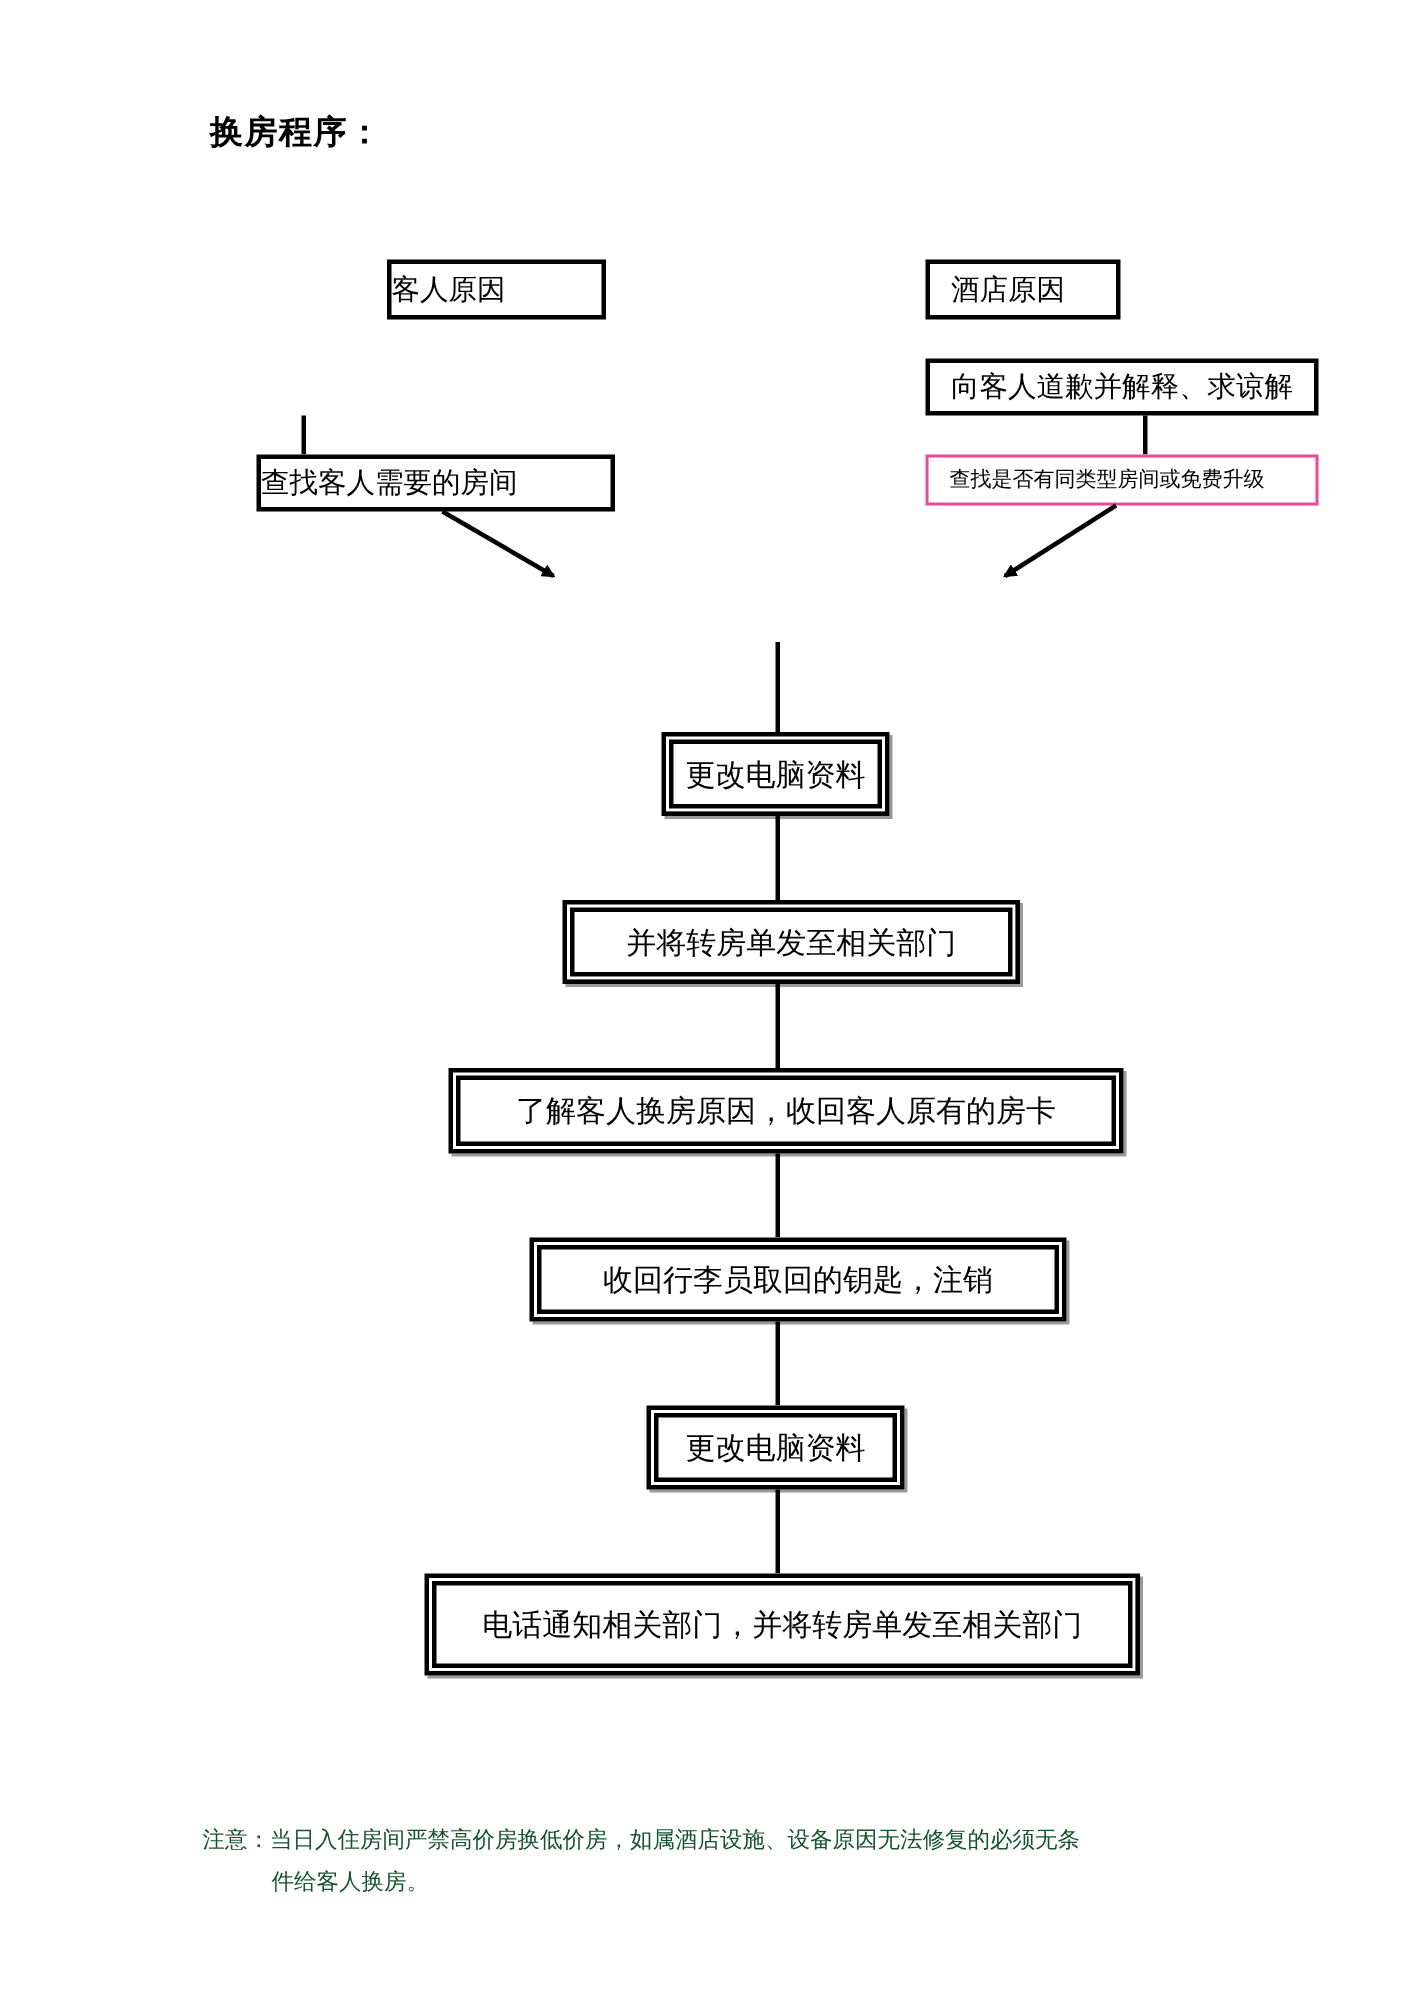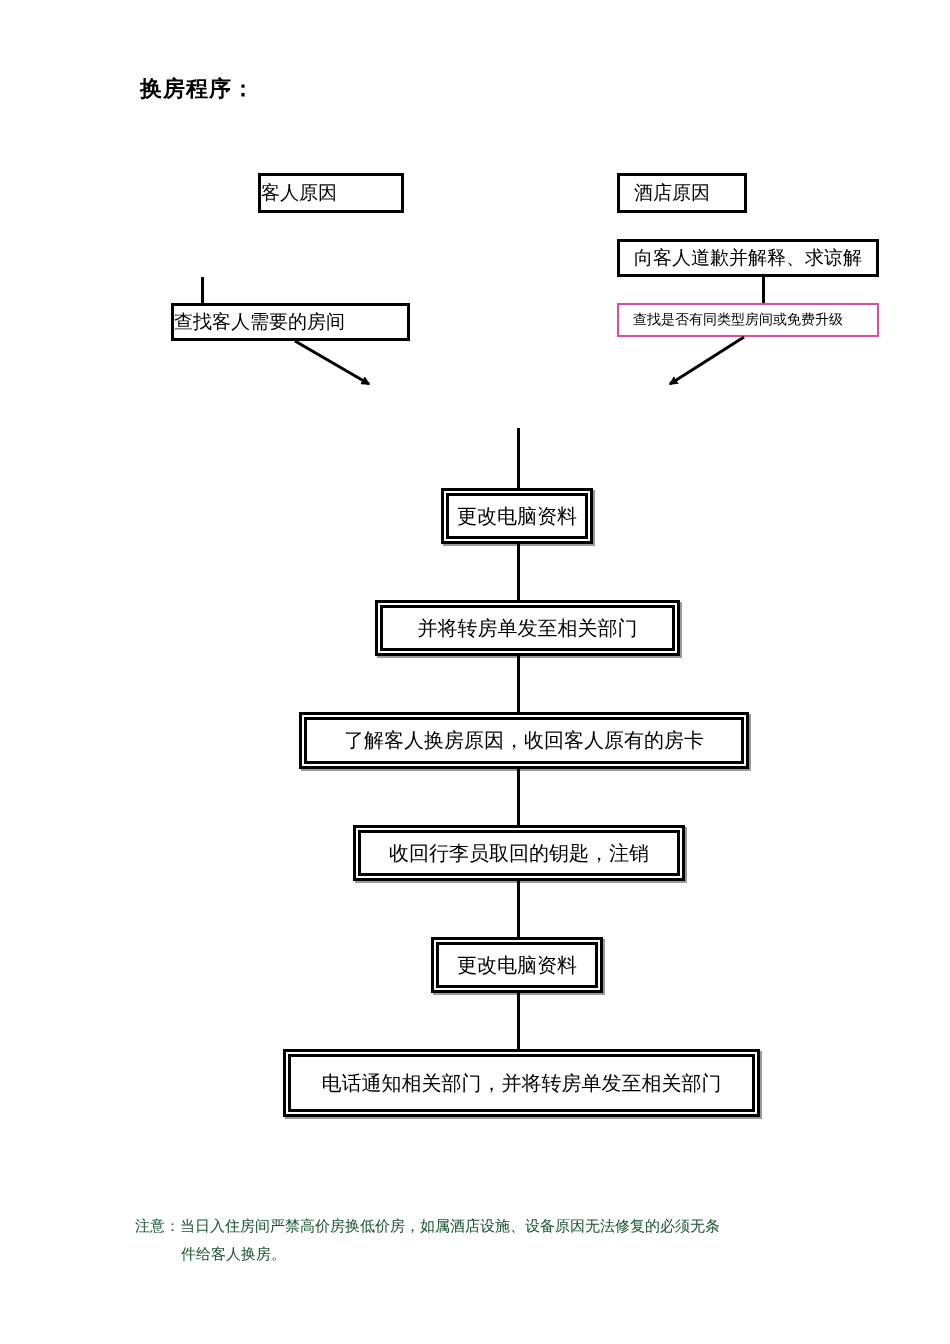--- a/index.html
+++ b/index.html
@@ -159,21 +159,21 @@
   </div>
 
   <div class="vline" style="left:517px; top:656px; height:56px;"></div>
 
   <div class="node double fs20" style="left:299px; top:712px; width:450px; height:57px;">
     <span class="label align-center">了解客人换房原因，收回客人原有的房卡</span>
   </div>
 
   <div class="vline" style="left:517px; top:769px; height:56px;"></div>
 
-  <div class="node double fs20" style="left:353px; top:825px; width:332px; height:56px;">
+  <div class="node double fs20" style="left:353px; top:825px; width:358px; height:56px;">
     <span class="label align-center">收回行李员取回的钥匙，注销</span>
   </div>
 
   <div class="vline" style="left:517px; top:881px; height:56px;"></div>
 
   <div class="node double fs20" style="left:431px; top:937px; width:172px; height:56px;">
     <span class="label align-center">更改电脑资料</span>
   </div>
 
   <div class="vline" style="left:517px; top:993px; height:56px;"></div>

